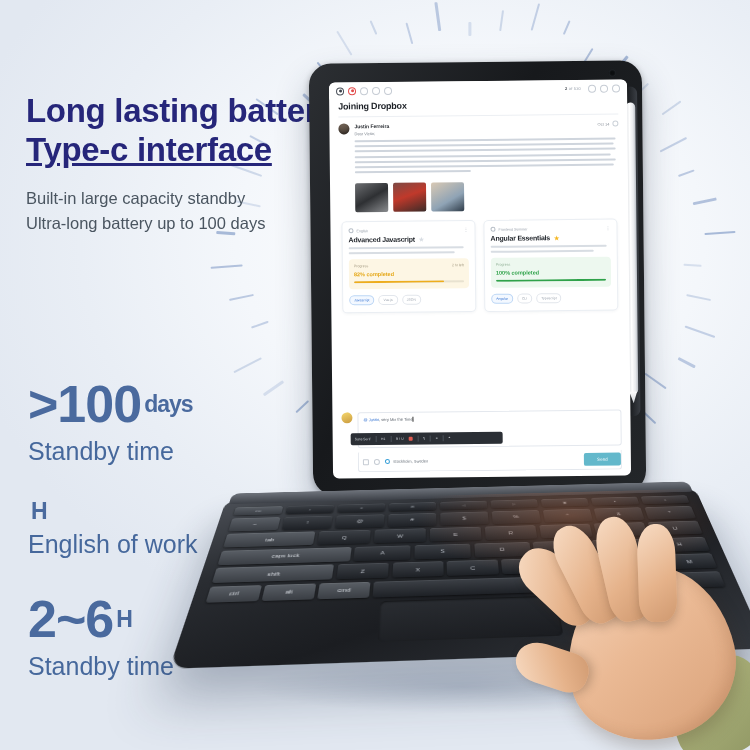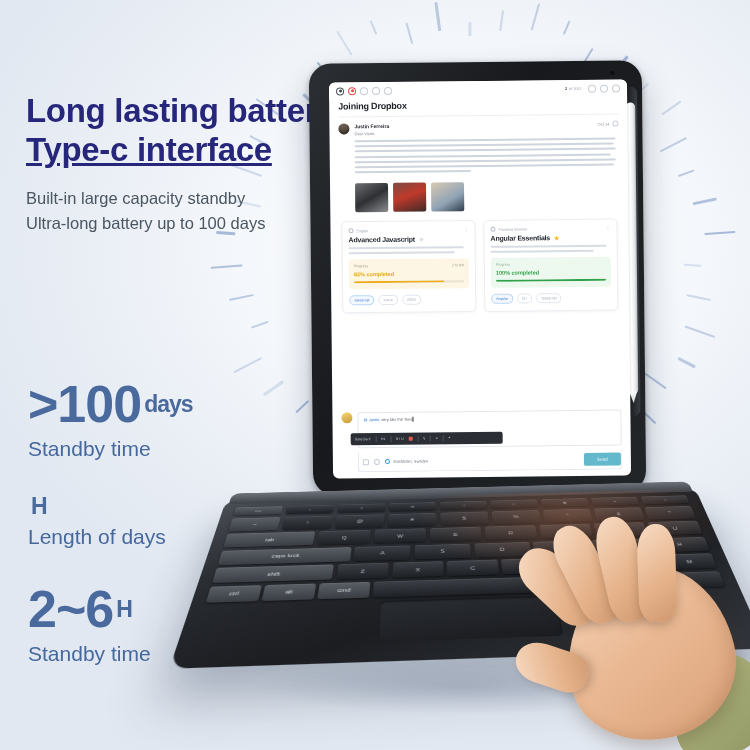--- a/index.html
+++ b/index.html
@@ -36,21 +36,21 @@
   .subcopy span { display:block; white-space:nowrap; }
 
   
   .stats { position:absolute; left:28px; top:358px; width:260px; }
   .stat { margin-bottom:34px; }
   .stat-value {
     color:#4a6a9e; font-weight:bold; font-size:52px; line-height:1;
     letter-spacing:-1px; display:flex; align-items:center;margin-top:20px;
   }
   .stat-value .unit { font-size:23px; margin-left:3px; font-weight:bold; }
-  .stat-label { color:#46689c; font-size:21px; margin-top:7px; }
+  .stat-label { color:#46689c; font-size:25px; margin-top:7px; }
 
   
   #tablet {
     position:absolute; left:311px; top:62px; width:333px; height:432px;
     background:linear-gradient(120deg,#2c2f33 0%,#17191c 40%,#232629 100%);
     border-radius:22px;
     box-shadow:0 18px 34px rgba(40,55,80,.32), 0 2px 6px rgba(0,0,0,.3);
     transform:rotate(-0.6deg);
     padding:19px 15px 17px 20px;
   }
@@ -337,21 +337,21 @@
       <div class="stat-value">
         <span>&gt;100</span>
         <span class="unit">days</span>
       </div>
       <div class="stat-label">Standby time</div>
     </div>
     <div class="stat">
       <div class="stat-value">
         <span class="unit">H</span>
       </div>
-      <div class="stat-label">Length of days</div>
+      <div class="stat-label">English of work</div>
     </div>
     <div class="stat">
       <div class="stat-value">
         <span>2~6</span>
         <span class="unit">H</span>
       </div>
       <div class="stat-label">Standby time</div>
     </div>
   </div>
 

